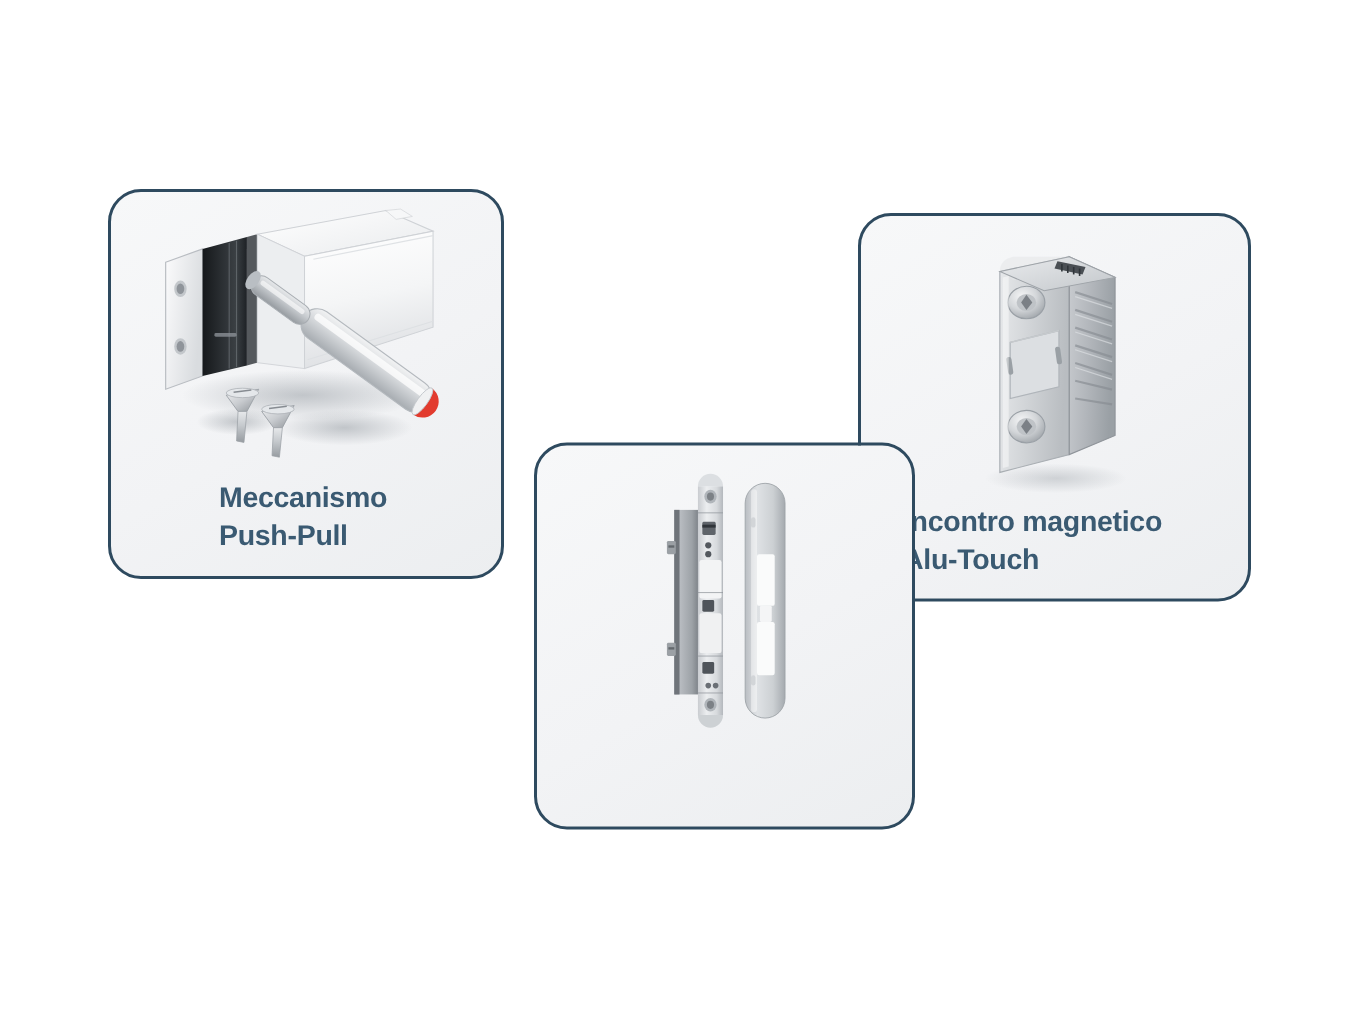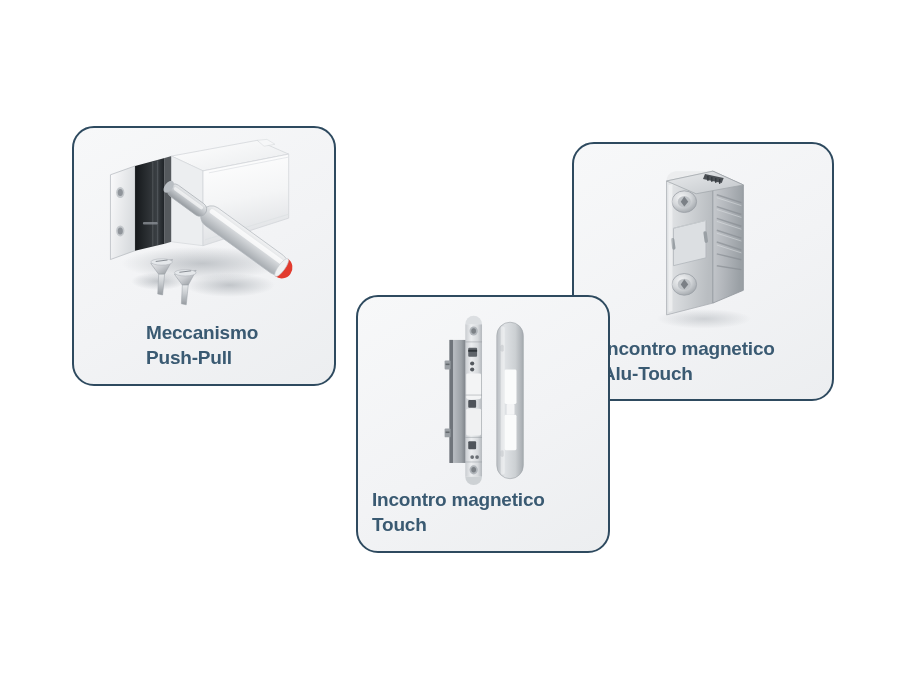--- a/index.html
+++ b/index.html
@@ -260,22 +260,20 @@
           <rect x="149" y="112" width="12" height="36" rx="1.5" fill="#fafbfb"></rect>
           <rect x="151" y="101" width="8" height="11" rx="1" fill="#f4f5f6"></rect>
 
           <rect x="145" y="41" width="3" height="7" rx="1.5" fill="#aeb3b8"></rect>
           <rect x="145" y="148" width="3" height="7" rx="1.5" fill="#aeb3b8"></rect>
 
           <rect x="145" y="22" width="4" height="151" rx="2" fill="#ffffff" opacity="0.45"></rect>
         </svg>
       </div>
     </div>
-    <div class="card-label">Incontro magnetico
-Touch</div>
   </div>
 
   <div class="card c3">
     <div class="card-photo">
       <div class="photo-wrap">
         <svg class="p3" viewBox="0 0 262 182" preserveAspectRatio="xMidYMid meet" aria-hidden="true">
           <defs>
             <linearGradient id="g3front" x1="0" y1="0" x2="1" y2="0.15">
               <stop offset="0" stop-color="#e6e8ea"></stop>
               <stop offset="0.45" stop-color="#d2d5d8"></stop>

